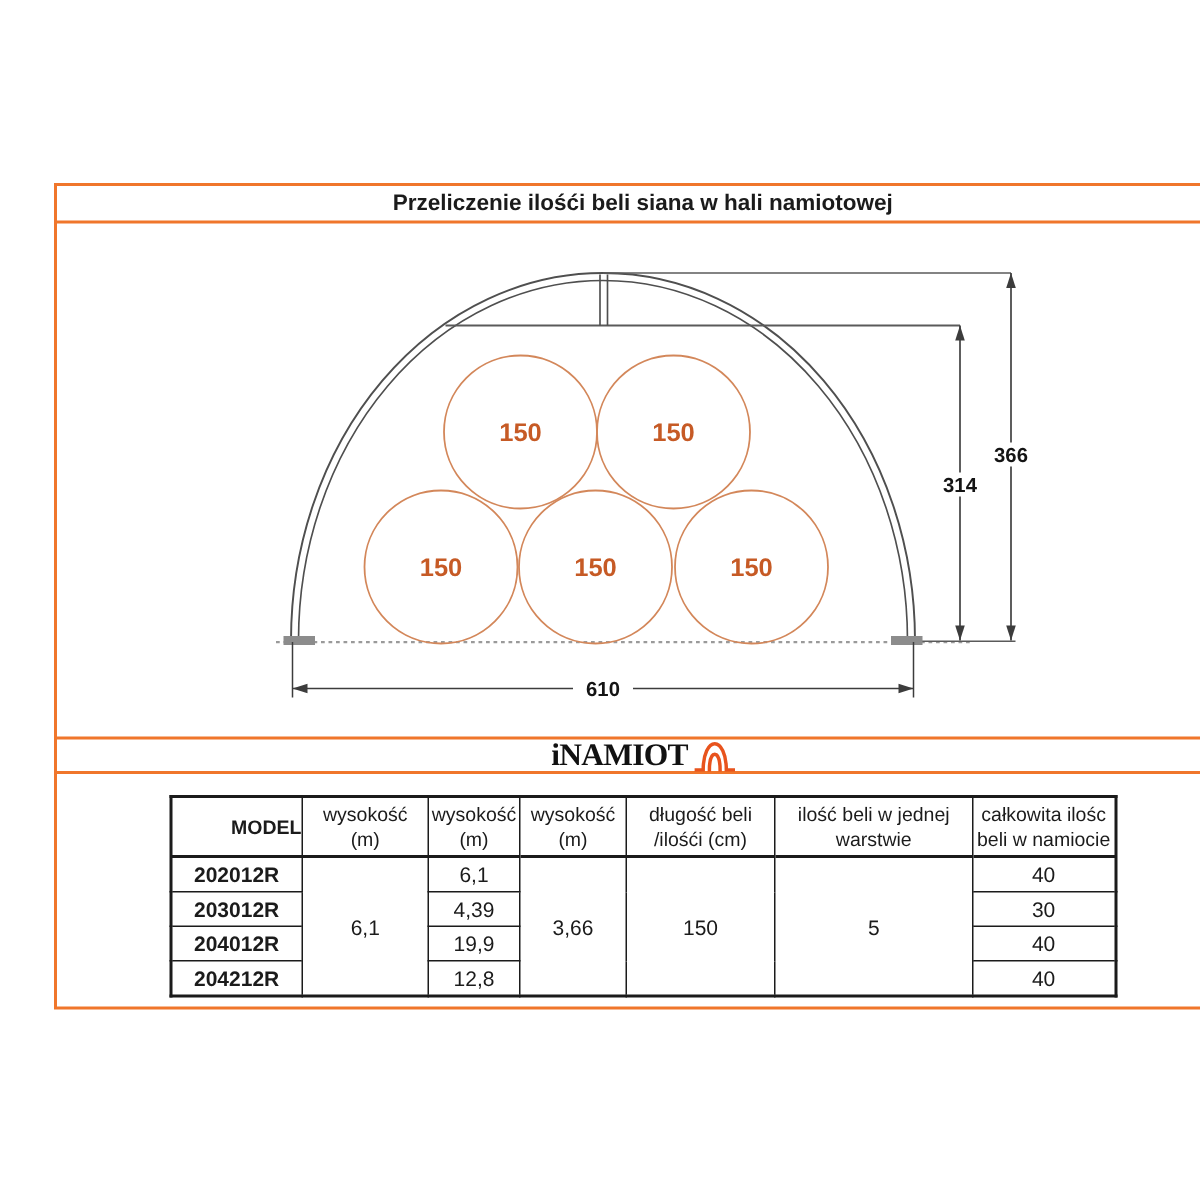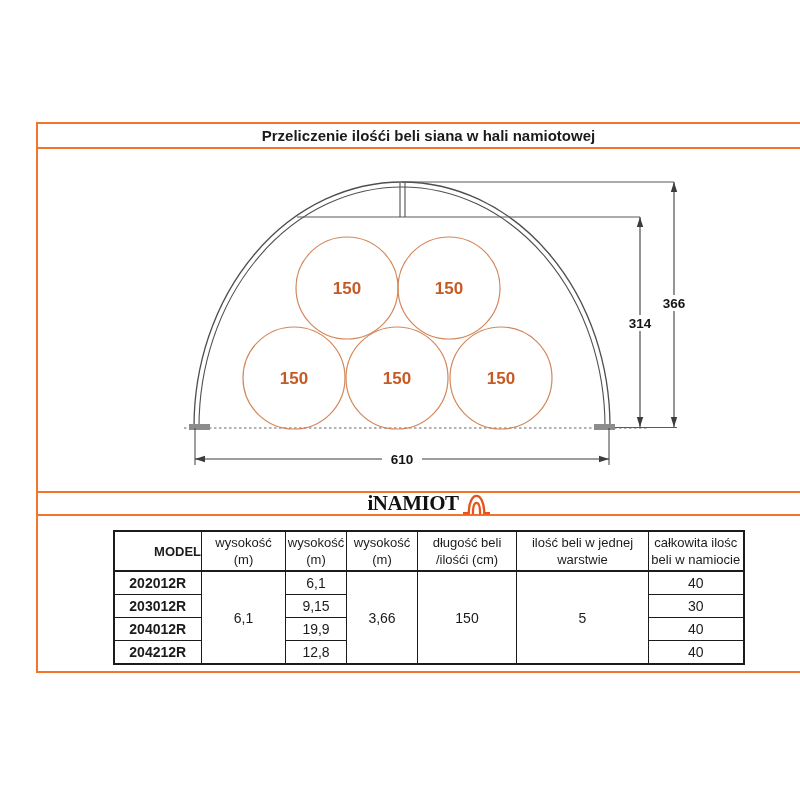--- a/index.html
+++ b/index.html
@@ -146,21 +146,21 @@
             <td class="model">202012R</td>
             <td rowspan="4">6,1</td>
             <td>6,1</td>
             <td rowspan="4">3,66</td>
             <td rowspan="4">150</td>
             <td rowspan="4">5</td>
             <td>40</td>
           </tr>
           <tr>
             <td class="model">203012R</td>
-            <td>9,15</td>
+            <td>4,39</td>
             <td>30</td>
           </tr>
           <tr>
             <td class="model">204012R</td>
             <td>19,9</td>
             <td>40</td>
           </tr>
           <tr>
             <td class="model">204212R</td>
             <td>12,8</td>

